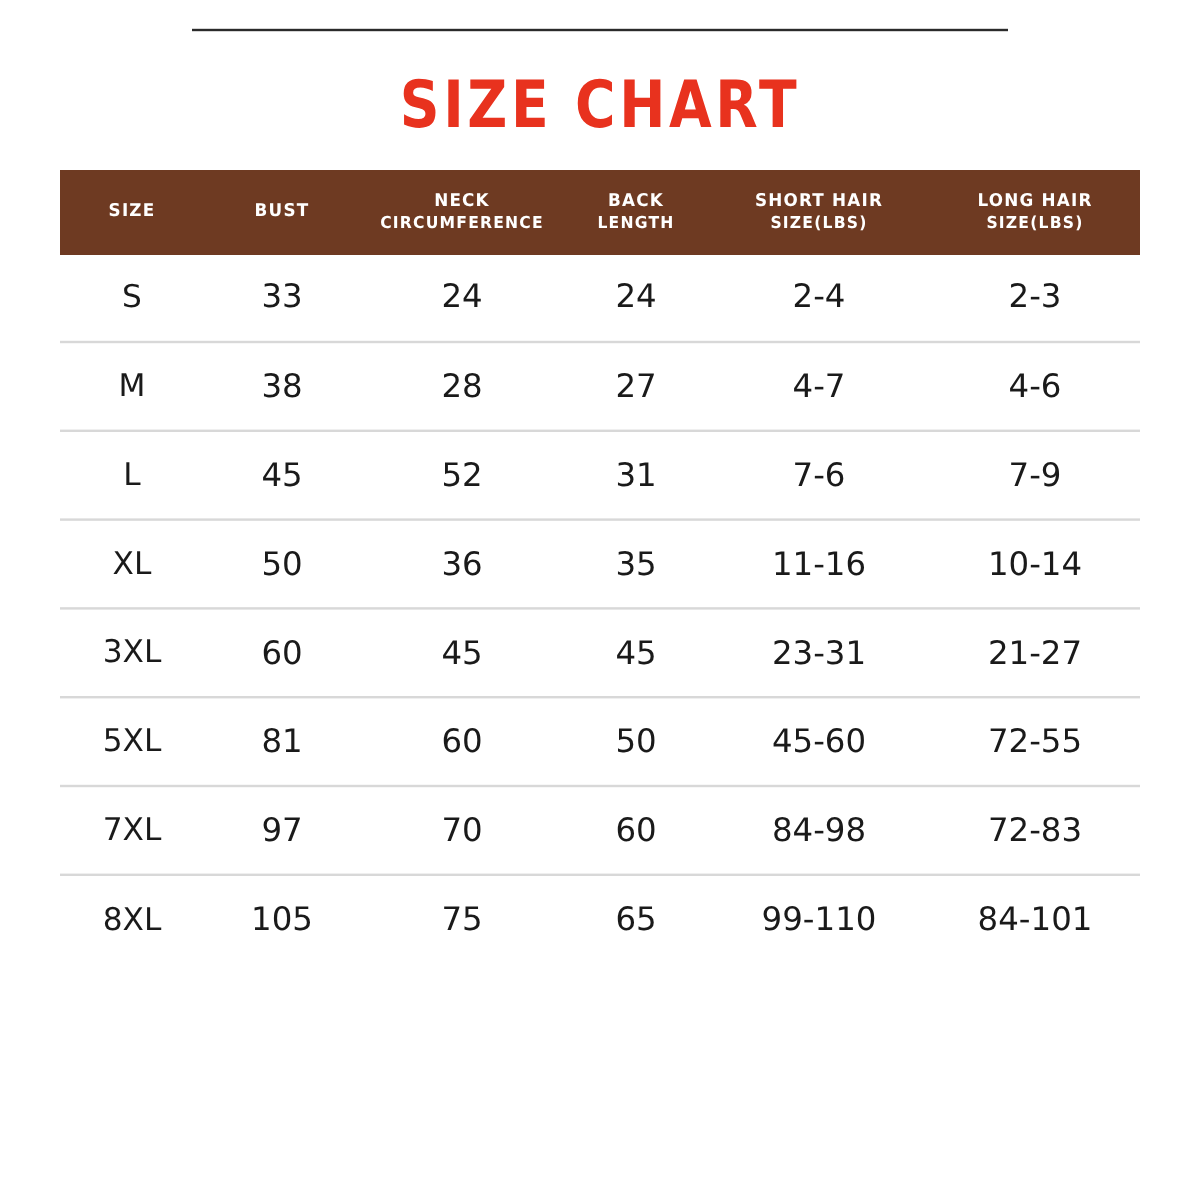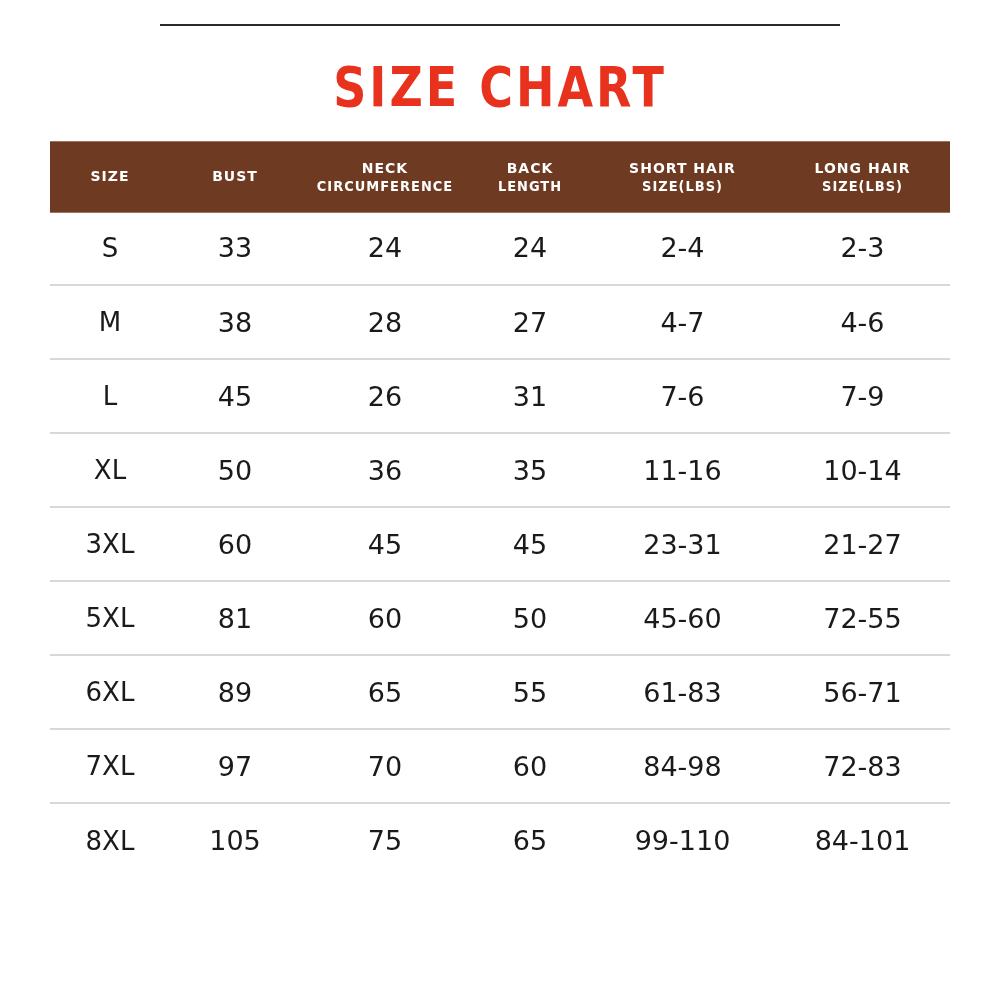--- a/index.html
+++ b/index.html
@@ -148,21 +148,21 @@
           <td>M</td>
           <td>38</td>
           <td>28</td>
           <td>27</td>
           <td>4-7</td>
           <td>4-6</td>
         </tr>
         <tr>
           <td>L</td>
           <td>45</td>
-          <td>26</td>
+          <td>52</td>
           <td>31</td>
           <td>7-6</td>
           <td>7-9</td>
         </tr>
         <tr>
           <td>XL</td>
           <td>50</td>
           <td>36</td>
           <td>35</td>
           <td>11-16</td>
@@ -178,28 +178,20 @@
         </tr>
         <tr>
           <td>5XL</td>
           <td>81</td>
           <td>60</td>
           <td>50</td>
           <td>45-60</td>
           <td>72-55</td>
         </tr>
         <tr>
-          <td>6XL</td>
-          <td>89</td>
-          <td>65</td>
-          <td>55</td>
-          <td>61-83</td>
-          <td>56-71</td>
-        </tr>
-        <tr>
           <td>7XL</td>
           <td>97</td>
           <td>70</td>
           <td>60</td>
           <td>84-98</td>
           <td>72-83</td>
         </tr>
         <tr>
           <td>8XL</td>
           <td>105</td>

